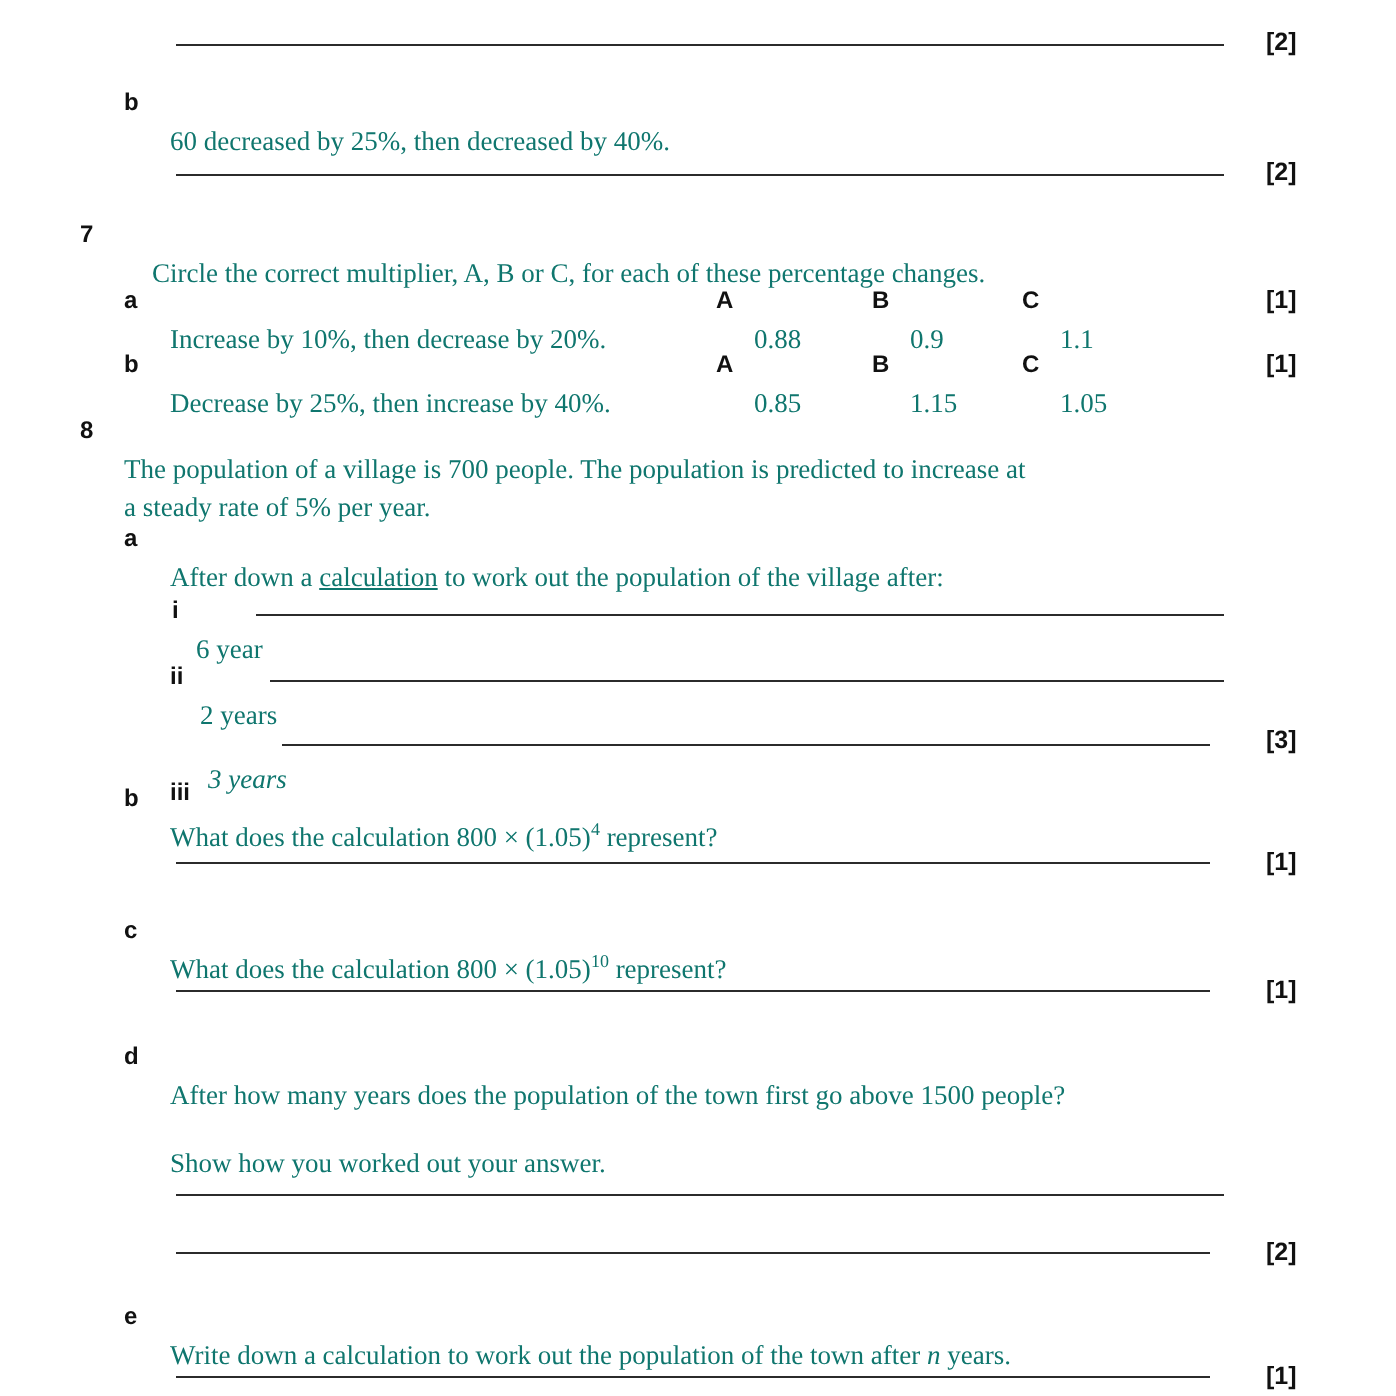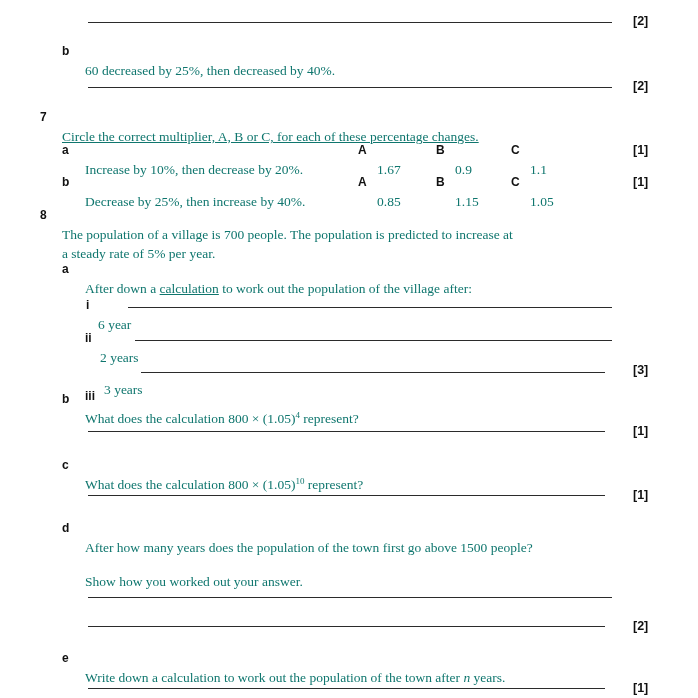--- a/index.html
+++ b/index.html
@@ -41,26 +41,26 @@
 
 <div class="abs wline" style="left:88px; top:12px; width:524px;"></div>
 <span class="abs mark" style="left:633px; top:14px;">[2]</span>
 
 <span class="abs blabel" style="left:62px; top:44px;">b</span>
 <span class="abs serif" style="left:85px; top:42px;">60 decreased by 25%, then decreased by 40%.</span>
 <div class="abs wline" style="left:88px; top:77px; width:524px;"></div>
 <span class="abs mark" style="left:633px; top:79px;">[2]</span>
 
 <span class="abs blabel" style="left:40px; top:110px;">7</span>
-<span class="abs serif" style="left:62px; top:108px;text-decoration:underline;">Circle the correct multiplier, A, B or C, for each of these percentage changes.</span>
+<span class="abs serif" style="left:76px; top:108px;">Circle the correct multiplier, A, B or C, for each of these percentage changes.</span>
 
 <span class="abs blabel" style="left:62px; top:143px;">a</span>
 <span class="abs serif" style="left:85px; top:141px;">Increase by 10%, then decrease by 20%.</span>
 <span class="abs blabel" style="left:358px; top:143px;">A</span>
-<span class="abs serif" style="left:377px; top:141px;">1.67</span>
+<span class="abs serif" style="left:377px; top:141px;">0.88</span>
 <span class="abs blabel" style="left:436px; top:143px;">B</span>
 <span class="abs serif" style="left:455px; top:141px;">0.9</span>
 <span class="abs blabel" style="left:511px; top:143px;">C</span>
 <span class="abs serif" style="left:530px; top:141px;">1.1</span>
 <span class="abs mark" style="left:633px; top:143px;">[1]</span>
 
 <span class="abs blabel" style="left:62px; top:175px;">b</span>
 <span class="abs serif" style="left:85px; top:173px;">Decrease by 25%, then increase by 40%.</span>
 <span class="abs blabel" style="left:358px; top:175px;">A</span>
 <span class="abs serif" style="left:377px; top:173px;">0.85</span>
@@ -79,21 +79,21 @@
 
 <span class="abs blabel" style="left:86px; top:298px;">i</span>
 <span class="abs serif" style="left:98px; top:296px;">6 year</span>
 <div class="abs wline" style="left:128px; top:297px; width:484px;"></div>
 
 <span class="abs blabel" style="left:85px; top:331px;">ii</span>
 <span class="abs serif" style="left:100px; top:329px;">2 years</span>
 <div class="abs wline" style="left:135px; top:330px; width:477px;"></div>
 
 <span class="abs blabel" style="left:85px; top:363px;margin-top:26px;">iii</span>
-<span class="abs serif" style="left:104px; top:361px;">3 years</span>
+<span class="abs serif" style="left:104px; top:361px;font-style:italic;">3 years</span>
 <div class="abs wline" style="left:141px; top:362px; width:464px;"></div>
 <span class="abs mark" style="left:633px; top:363px;">[3]</span>
 
 <span class="abs blabel" style="left:62px; top:392px;">b</span>
 <span class="abs serif" style="left:85px; top:390px;"><span>What does the calculation 800 × (1.05)</span><sup>4</sup><span> represent?</span></span>
 <div class="abs wline" style="left:88px; top:421px; width:517px;"></div>
 <span class="abs mark" style="left:633px; top:424px;">[1]</span>
 
 <span class="abs blabel" style="left:62px; top:458px;">c</span>
 <span class="abs serif" style="left:85px; top:456px;"><span>What does the calculation 800 × (1.05)</span><sup>10</sup><span> represent?</span></span>

